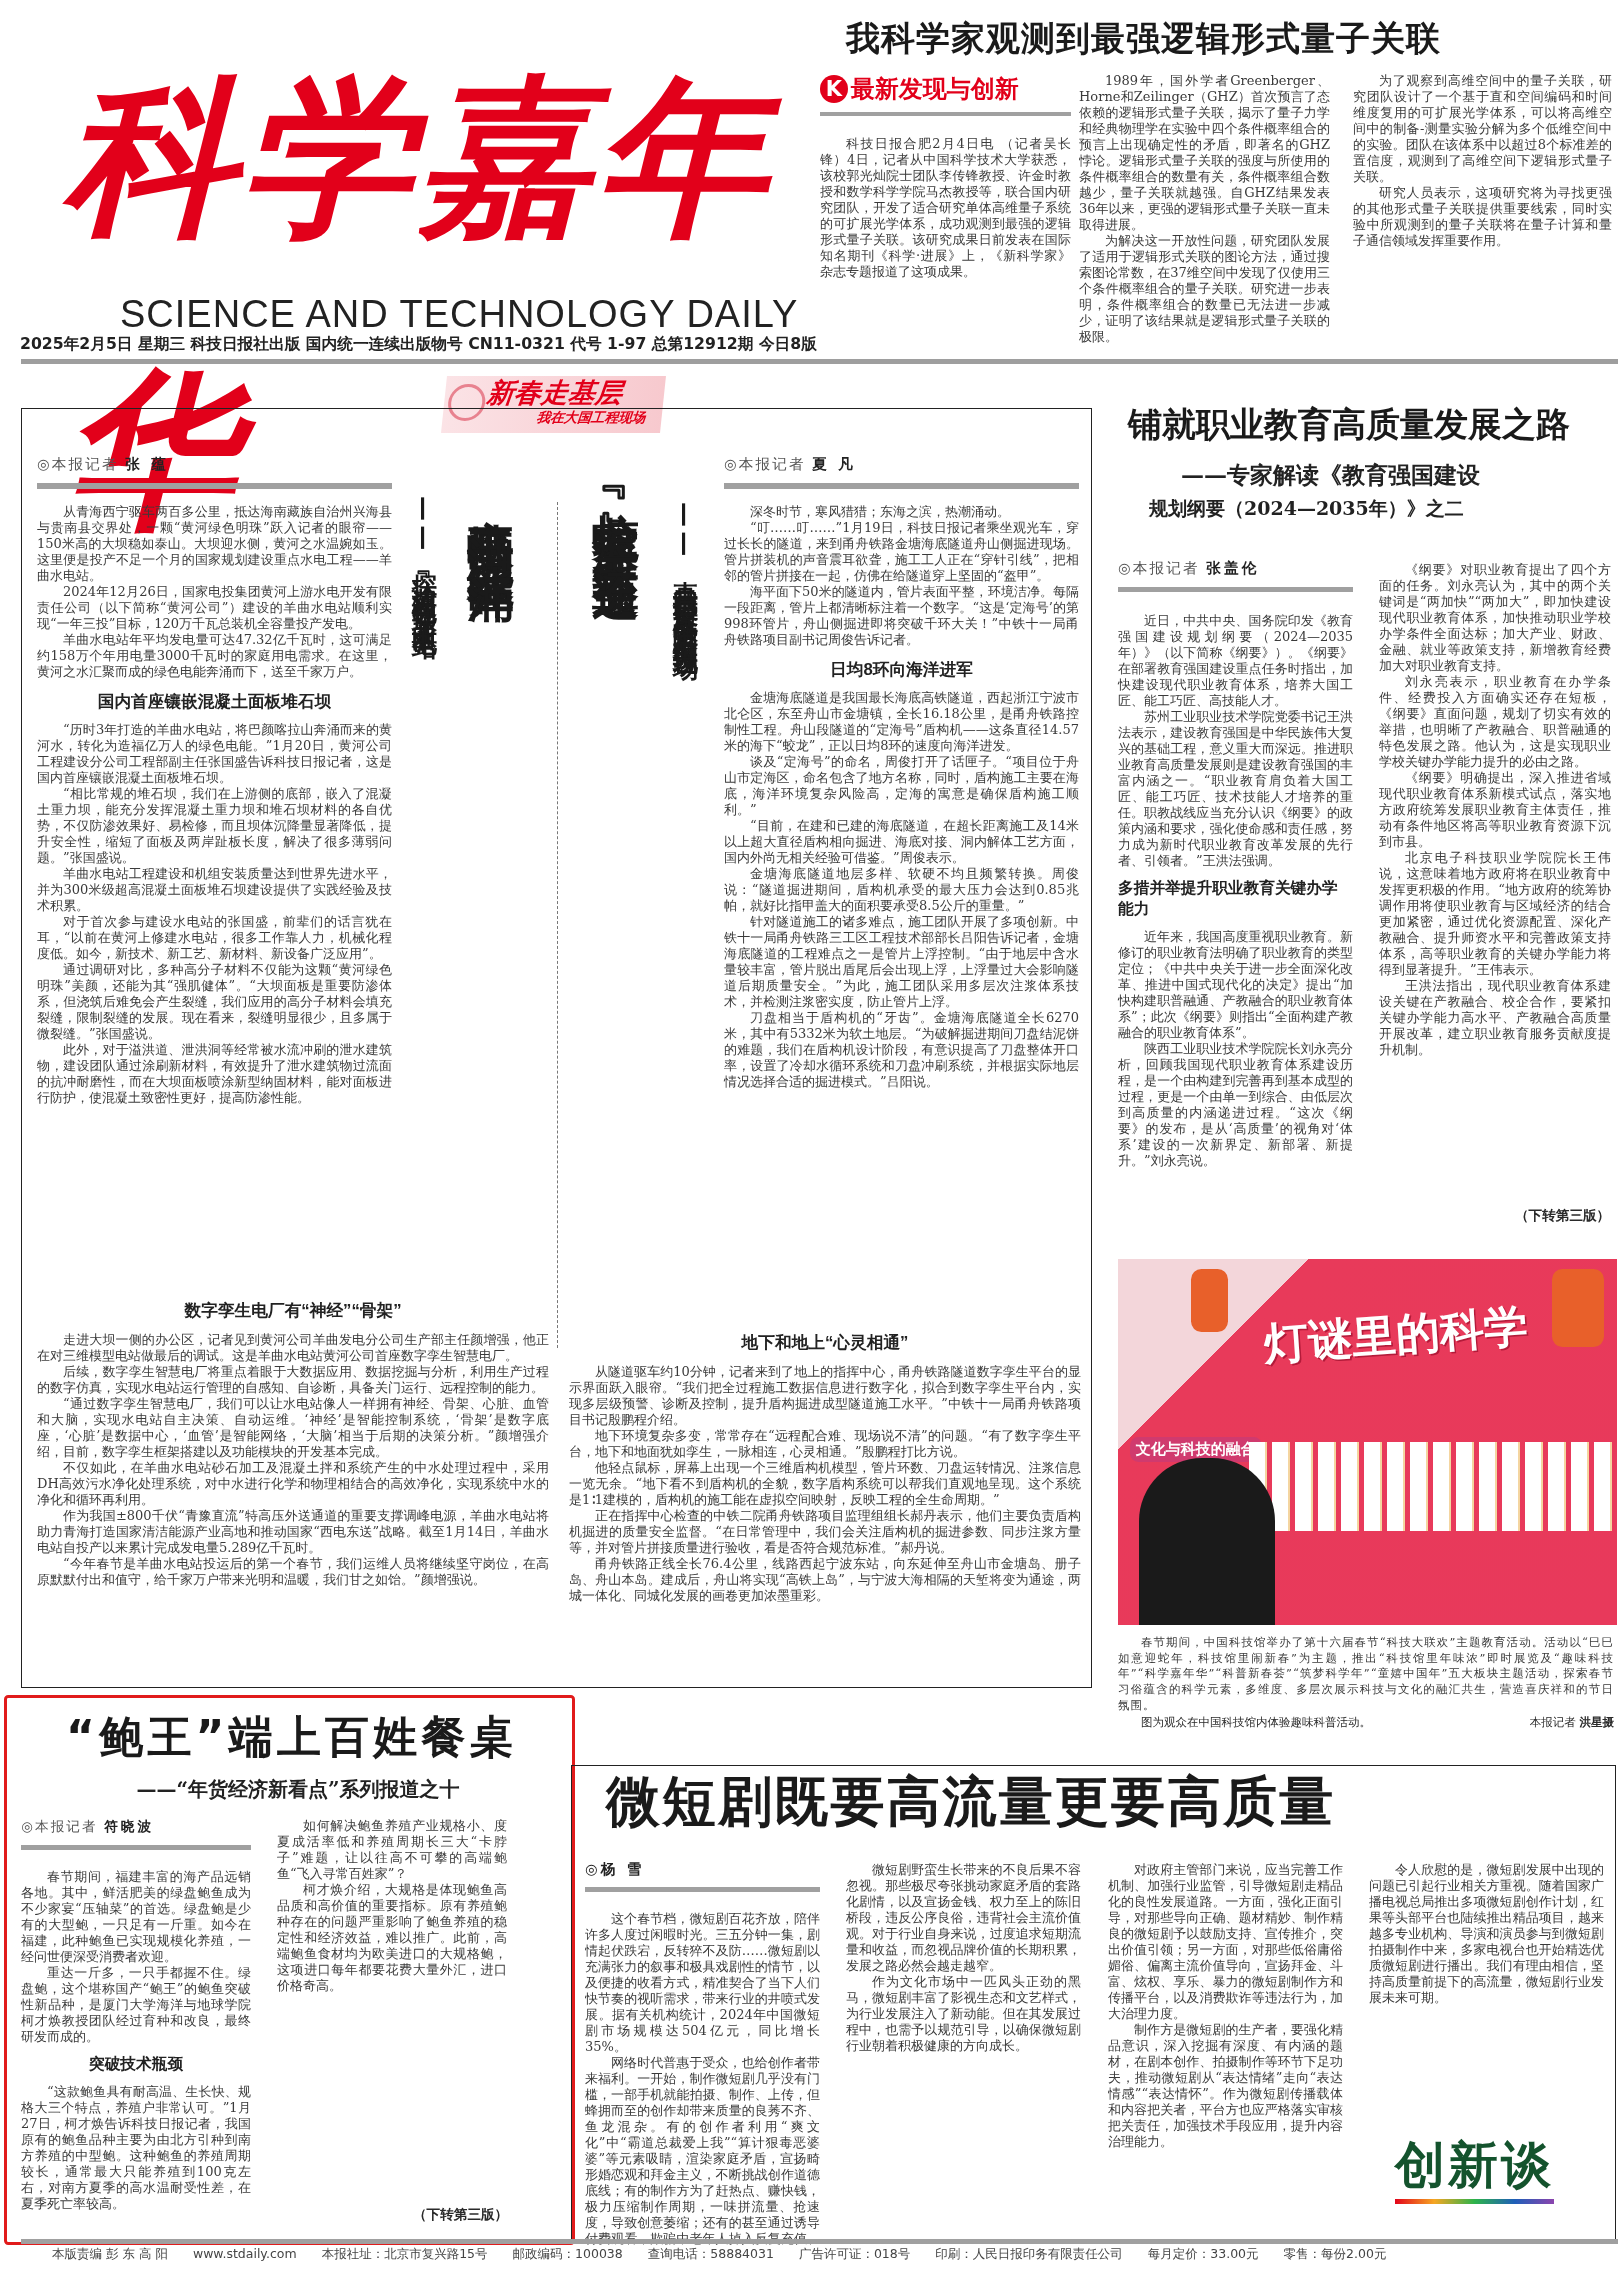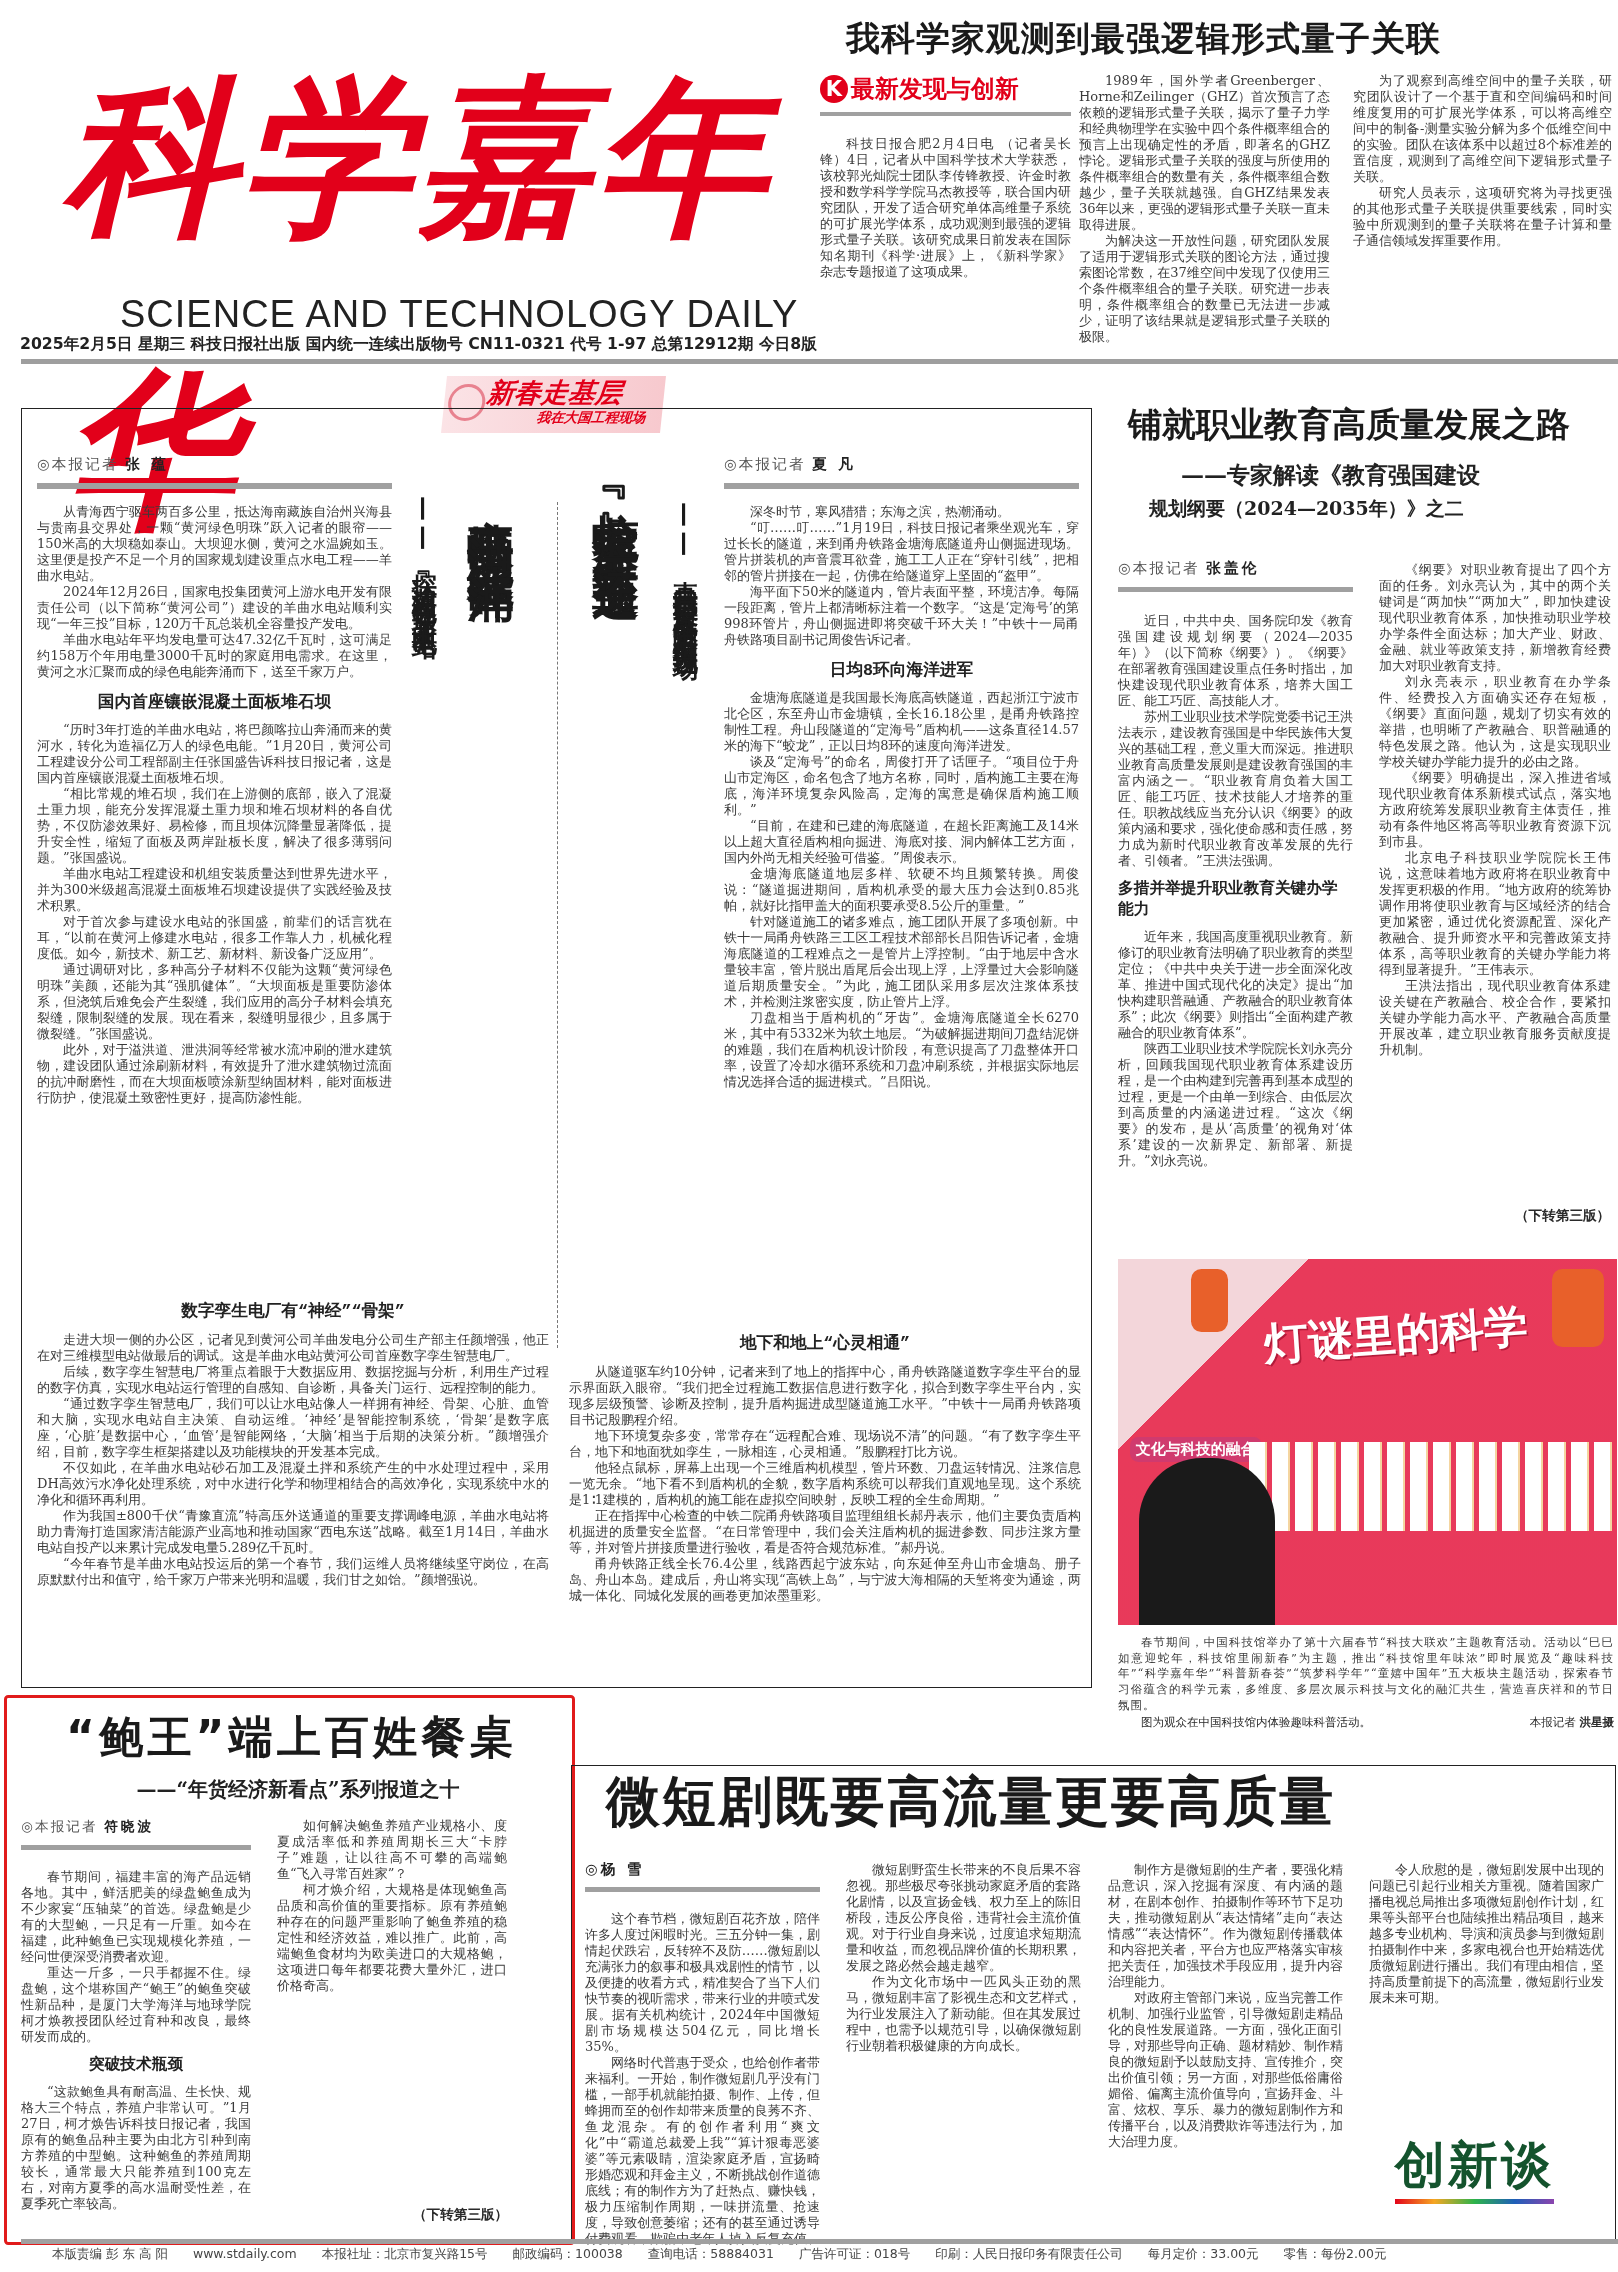--- a/index.html
+++ b/index.html
@@ -3,21 +3,21 @@
 <meta charset="utf-8">
 <style>
 *{box-sizing:border-box;margin:0;padding:0}
 body{width:1619px;height:2273px;background:#fff;font-family:"DejaVu Serif","Liberation Serif",serif;color:#2a2a2a;position:relative;overflow:hidden}
 .abs{position:absolute}
 .sans{font-family:"DejaVu Sans","Liberation Sans",sans-serif}
 p.body{font-size:13px;line-height:16px;text-indent:2em;text-align:justify;color:#3a3a3a}
 .byline{font-size:14.6px;color:#555;letter-spacing:2.1px}
 .byline b{color:#222;font-family:"DejaVu Sans",sans-serif;font-weight:bold;letter-spacing:3.1px}
 .rule{height:5.2px;background:#a0a0a0}
-.sub{font-family:Liberation Mono, monospace;font-weight:bold;font-size:16.7px;text-align:center;color:#222;margin:9.4px 0}
+.sub{font-family:Liberation Sans, sans-serif;font-weight:bold;font-size:16.7px;text-align:center;color:#222;margin:9.4px 0}
 
 .mast{left:63px;top:10.4px;width:711px;height:293px;color:#e2001a;font-family:"DejaVu Serif",serif;font-weight:bold;font-size:172px;letter-spacing:5.2px;font-style:italic;line-height:293px}
 .mast-en{left:120px;top:293px;font-family:"Liberation Sans",sans-serif;font-size:38px;letter-spacing:1px;color:#222}
 .mast-info{left:20px;top:334px;font-family:"DejaVu Sans",sans-serif;font-size:15.7px;color:#222;font-weight:bold}
 .top-rule{left:21px;top:359px;width:1598px;height:5.2px;background:#9e9e9e}
 .h1{font-family:"DejaVu Sans",sans-serif;font-weight:900;color:#1a1a1a}
 .vtext{writing-mode:vertical-rl;font-family:"DejaVu Sans",sans-serif;font-weight:900;color:#1a1a1a;letter-spacing:4.2px}
 .box{border:1.6px solid #222}
 .red-box{border:3.1px solid #e11b1b;border-radius:4.2px}
 .logo-k{display:inline-flex;width:28px;height:28px;border-radius:50%;background:#e2001a;color:#fff;font-family:"DejaVu Sans",sans-serif;font-weight:bold;font-size:21px;align-items:center;justify-content:center;vertical-align:middle}
@@ -174,22 +174,22 @@
   <div style="height:334px;overflow:hidden">
     <p class="body">这个春节档，微短剧百花齐放，陪伴许多人度过闲暇时光。三五分钟一集，剧情起伏跌宕，反转猝不及防……微短剧以充满张力的叙事和极具戏剧性的情节，以及便捷的收看方式，精准契合了当下人们快节奏的视听需求，带来行业的井喷式发展。据有关机构统计，2024年中国微短剧市场规模达504亿元，同比增长35%。</p>
     <p class="body">网络时代普惠于受众，也给创作者带来福利。一开始，制作微短剧几乎没有门槛，一部手机就能拍摄、制作、上传，但蜂拥而至的创作却带来质量的良莠不齐、鱼龙混杂。有的创作者利用“爽文化”中“霸道总裁爱上我”“算计狠毒恶婆婆”等元素吸睛，渲染家庭矛盾，宣扬畸形婚恋观和拜金主义，不断挑战创作道德底线；有的制作方为了赶热点、赚快钱，极力压缩制作周期，一味拼流量、抢速度，导致创意萎缩；还有的甚至通过诱导付费观看，欺骗中老年人掉入反复充值、高额充值的消费陷阱。</p>
   </div>
 </div>
 <div class="abs" style="left:846px;top:1862px;width:235px;height:366px;overflow:hidden">
   <p class="body">微短剧野蛮生长带来的不良后果不容忽视。那些极尽夸张挑动家庭矛盾的套路化剧情，以及宣扬金钱、权力至上的陈旧桥段，违反公序良俗，违背社会主流价值观。对于行业自身来说，过度追求短期流量和收益，而忽视品牌价值的长期积累，发展之路必然会越走越窄。</p>
   <p class="body">作为文化市场中一匹风头正劲的黑马，微短剧丰富了影视生态和文艺样式，为行业发展注入了新动能。但在其发展过程中，也需予以规范引导，以确保微短剧行业朝着积极健康的方向成长。</p>
 </div>
 <div class="abs" style="left:1108px;top:1862px;width:235px;height:366px;overflow:hidden">
+  <p class="body">对政府主管部门来说，应当完善工作机制、加强行业监管，引导微短剧走精品化的良性发展道路。一方面，强化正面引导，对那些导向正确、题材精妙、制作精良的微短剧予以鼓励支持、宣传推介，突出价值引领；另一方面，对那些低俗庸俗媚俗、偏离主流价值导向，宣扬拜金、斗富、炫权、享乐、暴力的微短剧制作方和传播平台，以及消费欺诈等违法行为，加大治理力度。</p>
   <p class="body">制作方是微短剧的生产者，要强化精品意识，深入挖掘有深度、有内涵的题材，在剧本创作、拍摄制作等环节下足功夫，推动微短剧从“表达情绪”走向“表达情感”“表达情怀”。作为微短剧传播载体和内容把关者，平台方也应严格落实审核把关责任，加强技术手段应用，提升内容治理能力。</p>
-  <p class="body">对政府主管部门来说，应当完善工作机制、加强行业监管，引导微短剧走精品化的良性发展道路。一方面，强化正面引导，对那些导向正确、题材精妙、制作精良的微短剧予以鼓励支持、宣传推介，突出价值引领；另一方面，对那些低俗庸俗媚俗、偏离主流价值导向，宣扬拜金、斗富、炫权、享乐、暴力的微短剧制作方和传播平台，以及消费欺诈等违法行为，加大治理力度。</p>
 </div>
 <div class="abs" style="left:1369px;top:1862px;width:235px;height:230px;overflow:hidden">
   <p class="body">令人欣慰的是，微短剧发展中出现的问题已引起行业相关方重视。随着国家广播电视总局推出多项微短剧创作计划，红果等头部平台也陆续推出精品项目，越来越多专业机构、导演和演员参与到微短剧拍摄制作中来，多家电视台也开始精选优质微短剧进行播出。我们有理由相信，坚持高质量前提下的高流量，微短剧行业发展未来可期。</p>
 </div>
 <div class="abs sans" style="left:1395px;top:2132px;font-size:50px;font-weight:900;color:#14532d;letter-spacing:3.1px;border-bottom:5.2px solid;border-image:linear-gradient(90deg,#e2001a,#f5a623,#2db34a,#1f5fb8,#8e44ad) 1">创新谈</div>
 
 <div class="abs" style="left:21px;top:2239px;width:1598px;height:5.2px;background:#a0a0a0"></div>
 <div class="abs footer">
   <span>本版责编 彭 东 高 阳</span>
   <span>www.stdaily.com</span>

